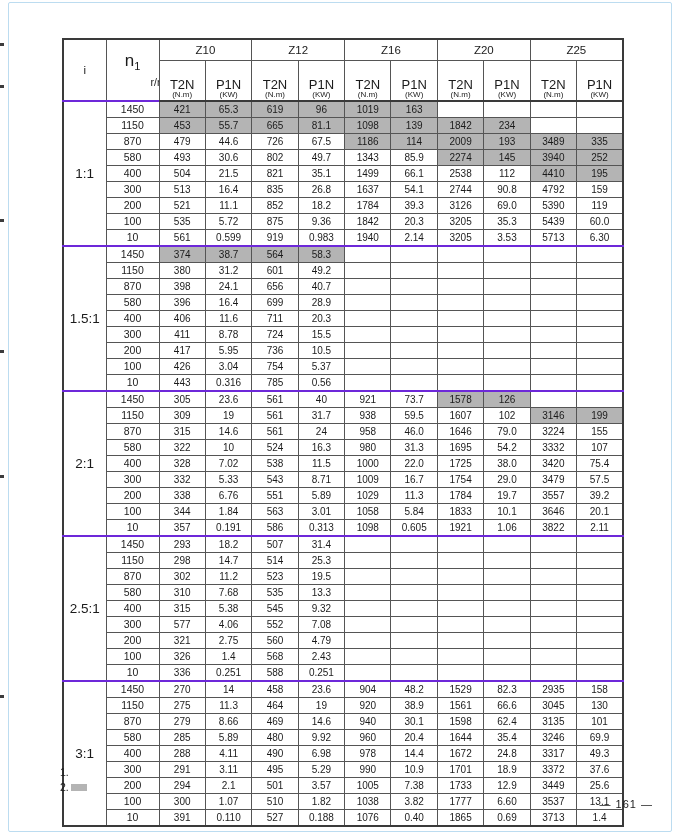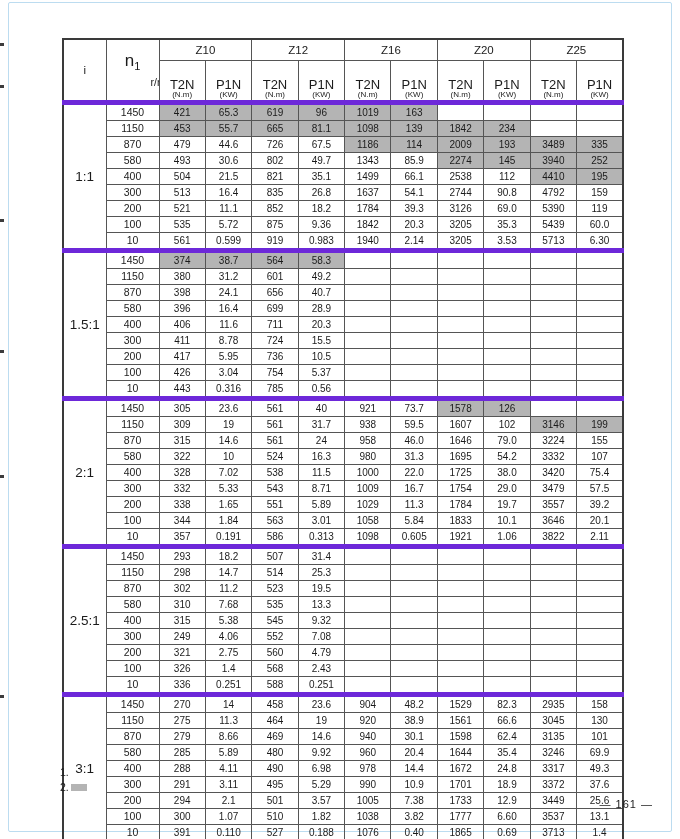--- a/index.html
+++ b/index.html
@@ -20,21 +20,21 @@
   table.spec thead tr.subrow .sub-unit{font-size:8px;line-height:10px;}
   table.spec thead th{border-bottom-width:1px;}
   table.spec thead tr.subrow th{border-bottom:2px solid #3a3a3a;}
   th.ihead{font-size:12px;font-weight:400;}
   th.n1head .n1big{font-size:17px;line-height:18px;font-weight:400;}
   th.n1head .n1big sub{font-size:11px;}
   th.n1head .n1unit{font-size:10.5px;line-height:12px;padding-left:44px;}
   table.spec tbody td{height:15px;font-size:10px;line-height:15px;}
   table.spec tbody td.n1{font-size:10.5px;}
   table.spec tbody td.ratio{font-size:13.5px;}
-  table.spec tbody tr.block-start td{border-top:5px solid #6d28d9;}
+  table.spec tbody tr.block-start td{border-top:2px solid #6d28d9;}
   table.spec tbody td.hl{background:var(--hl,#b4b4b4);}
 
   
   .notes{position:absolute;left:60px;top:765px;width:580px;font-size:10.5px;line-height:15px;}
   .note-line{display:flex;align-items:center;}
   .note-num{margin-right:1px;}
   .swatch{display:inline-block;width:16px;height:7px;background:var(--hl,#b4b4b4);
           margin:0 2px 0 1px;}
   .pagenum{position:absolute;left:558px;top:798px;width:95px;text-align:right;
            font-size:11px;letter-spacing:1px;}
@@ -435,21 +435,21 @@
           <td>1009</td>
           <td>16.7</td>
           <td>1754</td>
           <td>29.0</td>
           <td>3479</td>
           <td>57.5</td>
         </tr>
         <tr>
           <td class="n1">200</td>
           <td>338</td>
-          <td>1.65</td>
+          <td>6.76</td>
           <td>551</td>
           <td>5.89</td>
           <td>1029</td>
           <td>11.3</td>
           <td>1784</td>
           <td>19.7</td>
           <td>3557</td>
           <td>39.2</td>
         </tr>
         <tr>
@@ -539,21 +539,21 @@
           <td>9.32</td>
           <td></td>
           <td></td>
           <td></td>
           <td></td>
           <td></td>
           <td></td>
         </tr>
         <tr>
           <td class="n1">300</td>
-          <td>249</td>
+          <td>577</td>
           <td>4.06</td>
           <td>552</td>
           <td>7.08</td>
           <td></td>
           <td></td>
           <td></td>
           <td></td>
           <td></td>
           <td></td>
         </tr>

